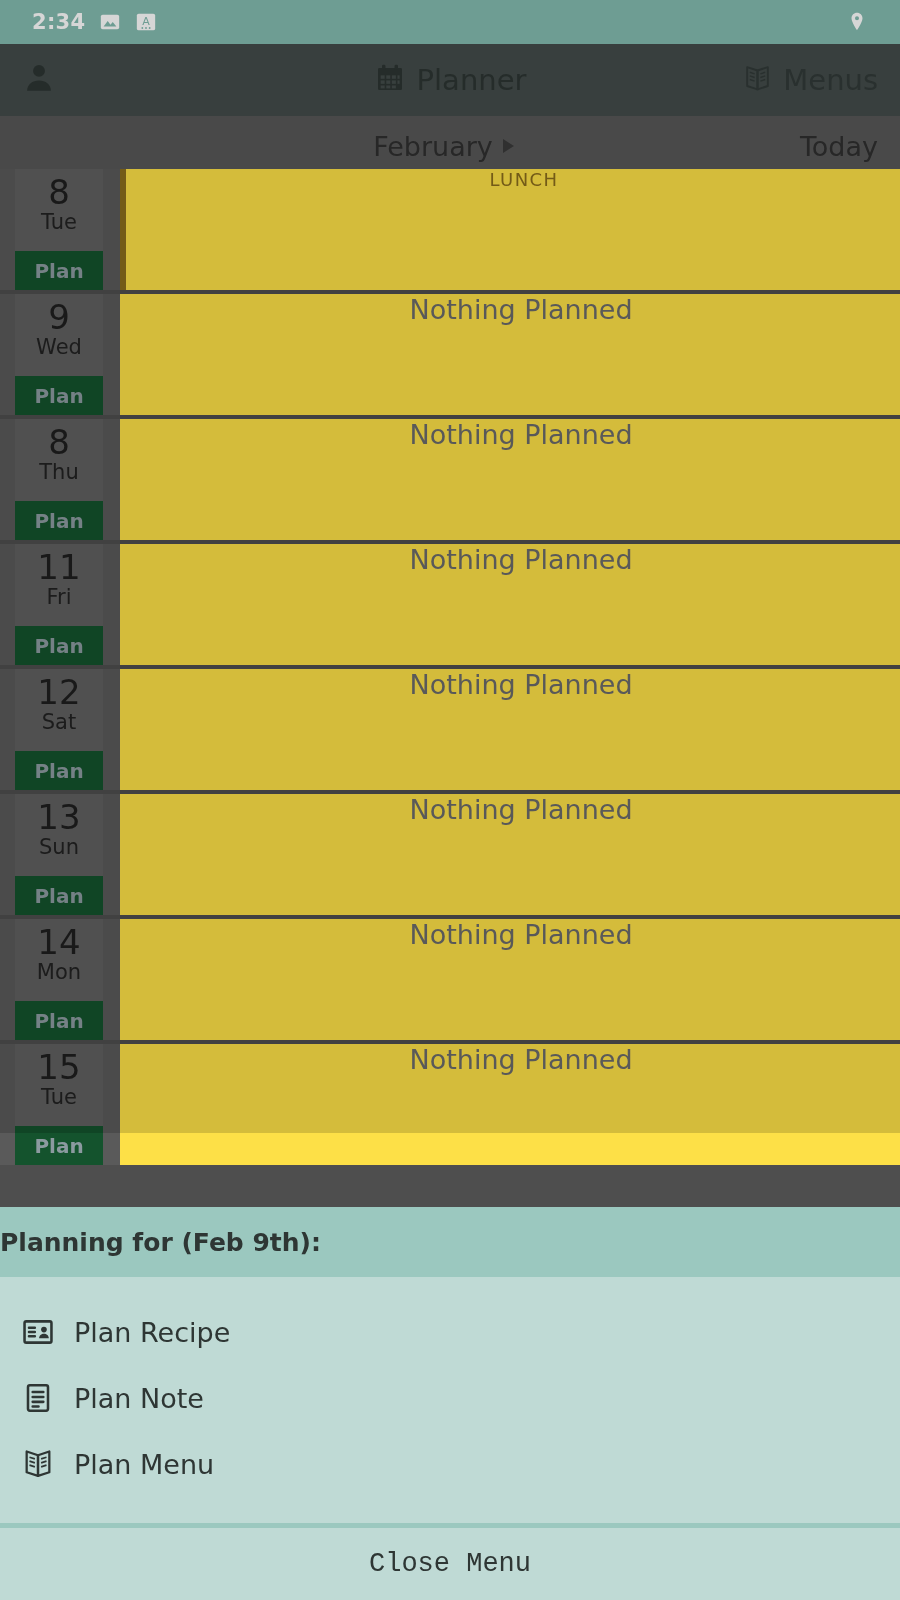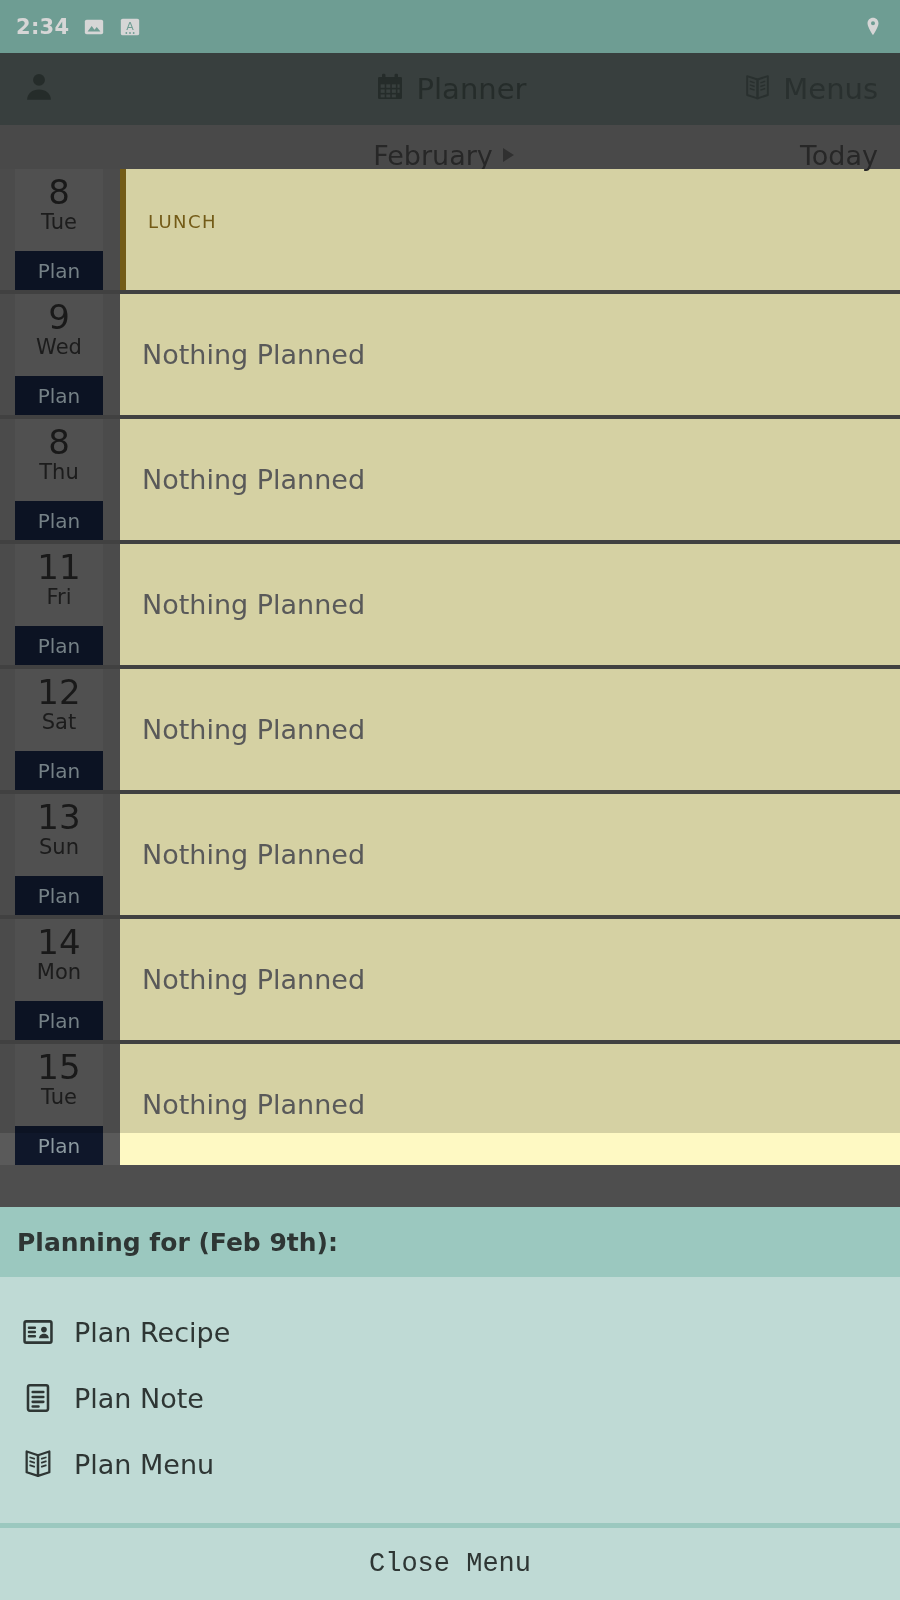--- a/index.html
+++ b/index.html
@@ -11,25 +11,25 @@
     overflow:hidden;
   }
   #app {
     position:relative;
     width:900px; height:1600px;
     overflow:hidden;
   }
 
   
   .status-bar {
-    height:53px;
+    height:44px;
     background:#84bbb0;
     display:flex;
     align-items:center;
-    padding:0 16px;
+    padding:0 32px;
     color:#ffffff;
   }
   .status-left { display:flex; align-items:center; gap:14px; }
   .status-time {
     font-size:21px;
     font-weight:bold;
     letter-spacing:.3px;
     color:#ffffff;
   }
   .status-right { margin-left:auto; display:flex; align-items:center; gap:12px; }
@@ -142,32 +142,32 @@
   .day-name {
     font-size:21px;
     color:#222222;
     line-height:1.2;
     margin-top:-1px;
   }
   .plan-btn {
     position:absolute;
     bottom:0; left:0; right:0;
     height:39px;
-    background:#0f172a;
+    background:#14532d;
     color:#8c9aa0;
     font-size:20px;
     display:flex;
     align-items:center;
     justify-content:center;
+    font-weight:bold;
   }
   .entry {
     flex:1;
-    background:#fef9c3;
-    display:flex;
-    flex-direction:column;
+    background:#fde047;
+    display:flex;
     justify-content:center;
     padding-left:22px;
     margin-left:17px;
     position:relative;
   }
   .entry.has-meal { border-left:6px solid #8a6d1c; padding-left:22px; margin-left:17px; }
   .meal-label {
     font-size:18px;
     letter-spacing:1.4px;
     color:#8a6d1c;
@@ -199,21 +199,20 @@
     z-index:60;
     background:#bfdad5;
     display:flex;
     flex-direction:column;
   }
   .sheet-header {
     background:#9bc8bf;
     height:70px;
     display:flex;
     align-items:center;
-    padding-left:17px;
   }
   .sheet-header .title {
     font-size:25px;
     font-weight:bold;
     color:#2e3634;
   }
   .sheet-body { padding:22px 16px 26px 0; }
   .sheet-item {
     display:flex;
     align-items:center;

